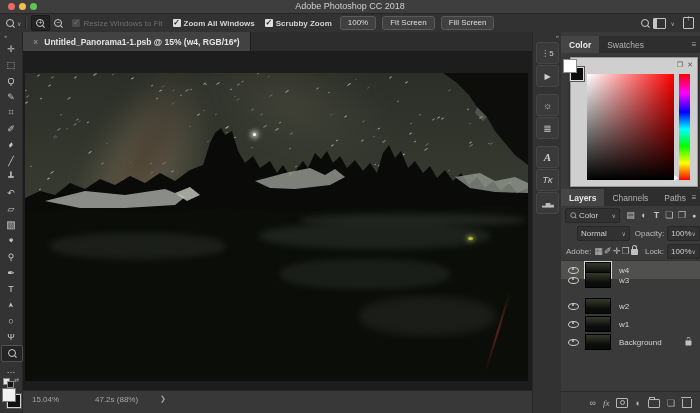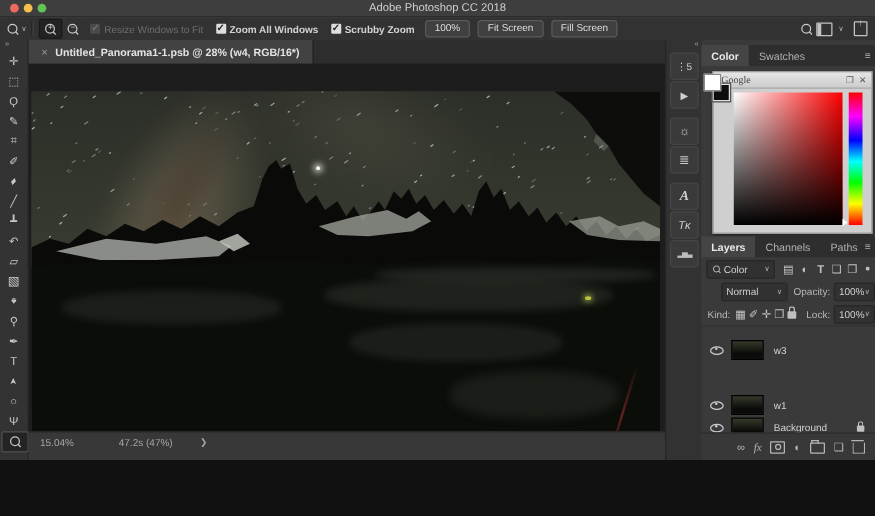--- a/index.html
+++ b/index.html
@@ -1,16 +1,16 @@
 <!DOCTYPE html>
 <html><head>
 <meta charset="utf-8">
 <style>
   html,body{margin:0;padding:0;background:#111;}
-  #app{position:relative;width:700px;height:368px;background:#737373;overflow:hidden;
+  #app{position:relative;width:700px;height:413px;background:#737373;overflow:hidden;
        font-family:"Liberation Sans",sans-serif;color:#d6d6d6;-webkit-font-smoothing:antialiased;}
   
   #titlebar{position:absolute;left:0;top:0;right:0;height:13px;background:#3e3e3e;border-bottom:1px solid #272727;}
   .tl{position:absolute;top:3px;width:7px;height:7px;border-radius:50%;}
   #title-text{position:absolute;left:0;right:0;top:0;height:13px;line-height:13px;text-align:center;font-size:9px;color:#cfcfcf;}
   
   #optionsbar{position:absolute;left:0;top:14px;right:0;height:18px;background:#323232;border-bottom:1px solid #222;display:flex;align-items:center;font-size:8px;}
   .ob-gap{width:6px;}
   .mag{position:relative;display:inline-block;width:9px;height:9px;}
   .mag::before{content:"";position:absolute;left:0;top:0;width:6px;height:6px;border:1px solid #c9c9c9;border-radius:50%;}
@@ -246,21 +246,21 @@
       <span class="f"></span>
       <span class="b"></span>
     </div>
 
   </div>
 
   <div id="docarea">
     <div id="tabbar">
       <div id="doc-tab">
         <span class="x">×</span>
-        <span>Untitled_Panorama1-1.psb @ 28% (w4, RGB/16*)</span>
+        <span>Untitled_Panorama1-1.psb @ 15% (w4, RGB/16*)</span>
       </div>
     </div>
 
     <div id="canvas">
       <div id="image">
         <div id="stars">
             <i style="left: 74.4121%; top: 49.6197%; width: 3.35156px; opacity: 0.430594;"></i>
             <i style="left: 15.3822%; top: 63.1733%; width: 3.75197px; opacity: 0.796718;"></i>
             <i style="left: 27.1811%; top: 48.8583%; width: 3.67906px; opacity: 0.443091;"></i>
             <i style="left: 32.2539%; top: 95.1512%; width: 1.73144px; opacity: 0.509947;"></i>
@@ -524,21 +524,21 @@
         <div class="fgpatch" id="snow1"></div>
         <div class="fgpatch" id="snow2"></div>
         <div class="fgpatch" id="snow3"></div>
         <div id="greenlight"></div>
         <div id="redstreak"></div>
       </div>
     </div>
 
     <div id="statusbar">
       <span style="left:9px">15.04%</span>
-      <span style="left:72px">47.2s (47%)</span>
+      <span style="left:72px">47.2s (88%)</span>
       <span style="left:137px;font-size:7px">❯</span>
     </div>
   </div>
 
   <div id="dockstrip">
     <span class="collapse">«</span>
     <div class="dicon" style="top:10px">
         <span style="font-size:8px">⋮5</span>
       </div>
     <div class="dicon" style="top:33px">
@@ -567,21 +567,20 @@
       <span class="ptab active">Color</span>
       <span class="ptab">Swatches</span>
       <span class="pmenu">≡</span>
     </div>
     <div id="colorbody">
       <div id="fgbg">
         <span class="f"></span>
         <span class="b"></span>
       </div>
       <div id="gwin">
-        <div class="gtitle">Google</div>
         <span class="gbtn" style="right:14px">❐</span>
         <span class="gbtn" style="right:4px">✕</span>
         <div id="satbox"></div>
         <div id="huestrip"></div>
         <div id="huearrow"></div>
       </div>
     </div>
 
     <div id="layerspanel">
       <div class="tabsrow" style="top:0">
@@ -611,37 +610,49 @@
             <span class="chev">∨</span>
         </span>
         <span style="margin-left:5px;color:#b8b8b8">Opacity:</span>
         <span class="field" style="width:28px;margin-left:3px">
           <span>100%</span>
             <span class="chev">∨</span>
         </span>
       </div>
 
       <div class="lrow" style="top:53px">
-        <span style="margin-left:5px;color:#b8b8b8">Kind:</span>
+        <span style="margin-left:5px;color:#b8b8b8">Adobe:</span>
         <span class="iconbtn" style="width:13px;margin-left:3px">▦</span>
         <span class="iconbtn" style="width:13px">✐</span>
         <span class="iconbtn" style="width:13px">✛</span>
         <span class="iconbtn" style="width:13px">❐</span>
         <span class="iconbtn" style="width:13px"><span class="padlock"></span></span>
         <span style="margin-left:6px;color:#b8b8b8">Lock:</span>
         <span class="field" style="width:28px;margin-left:3px">
           <span>100%</span>
             <span class="chev">∨</span>
         </span>
       </div>
 
+      <div class="layerrow sel" style="top:72px">
+        <span class="eye"></span>
+        <span class="thumb"></span>
+        <span>w4</span>
+        <span class="rowlock"><span class="padlock"></span></span>
+      </div>
       <div class="layerrow" style="top:82px">
         <span class="eye"></span>
         <span class="thumb"></span>
         <span>w3</span>
+        <span class="rowlock"><span class="padlock"></span></span>
+      </div>
+      <div class="layerrow" style="top:108px">
+        <span class="eye"></span>
+        <span class="thumb"></span>
+        <span>w2</span>
         <span class="rowlock"><span class="padlock"></span></span>
       </div>
       <div class="layerrow" style="top:126px">
         <span class="eye"></span>
         <span class="thumb"></span>
         <span>w1</span>
         <span class="rowlock"><span class="padlock"></span></span>
       </div>
       <div class="layerrow" style="top:144px">
         <span class="eye"></span>

